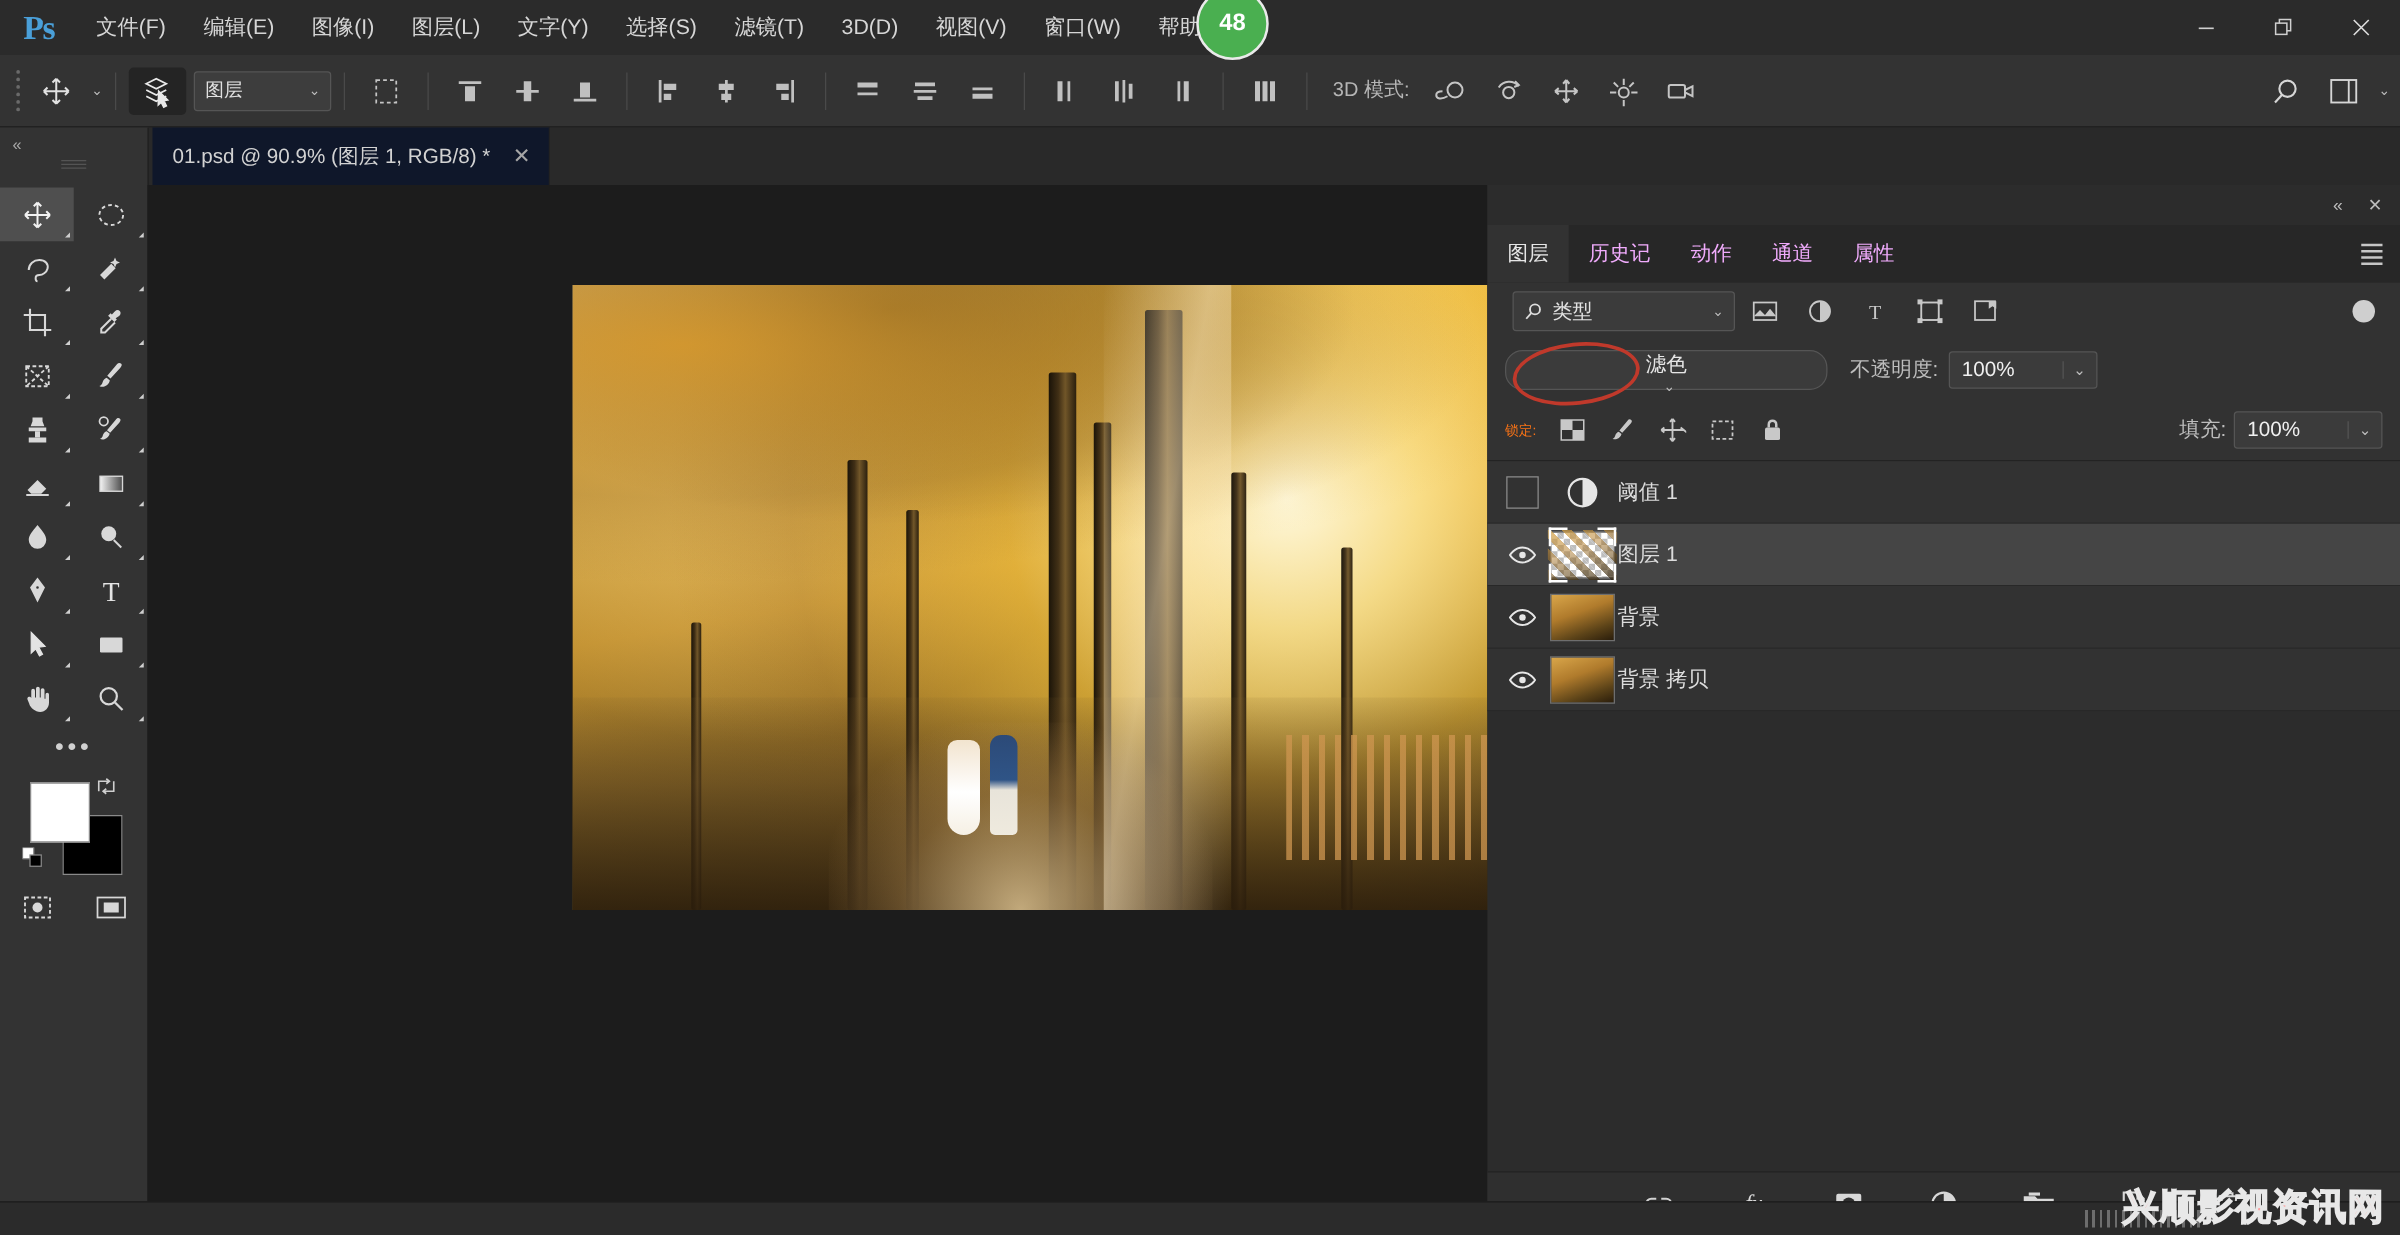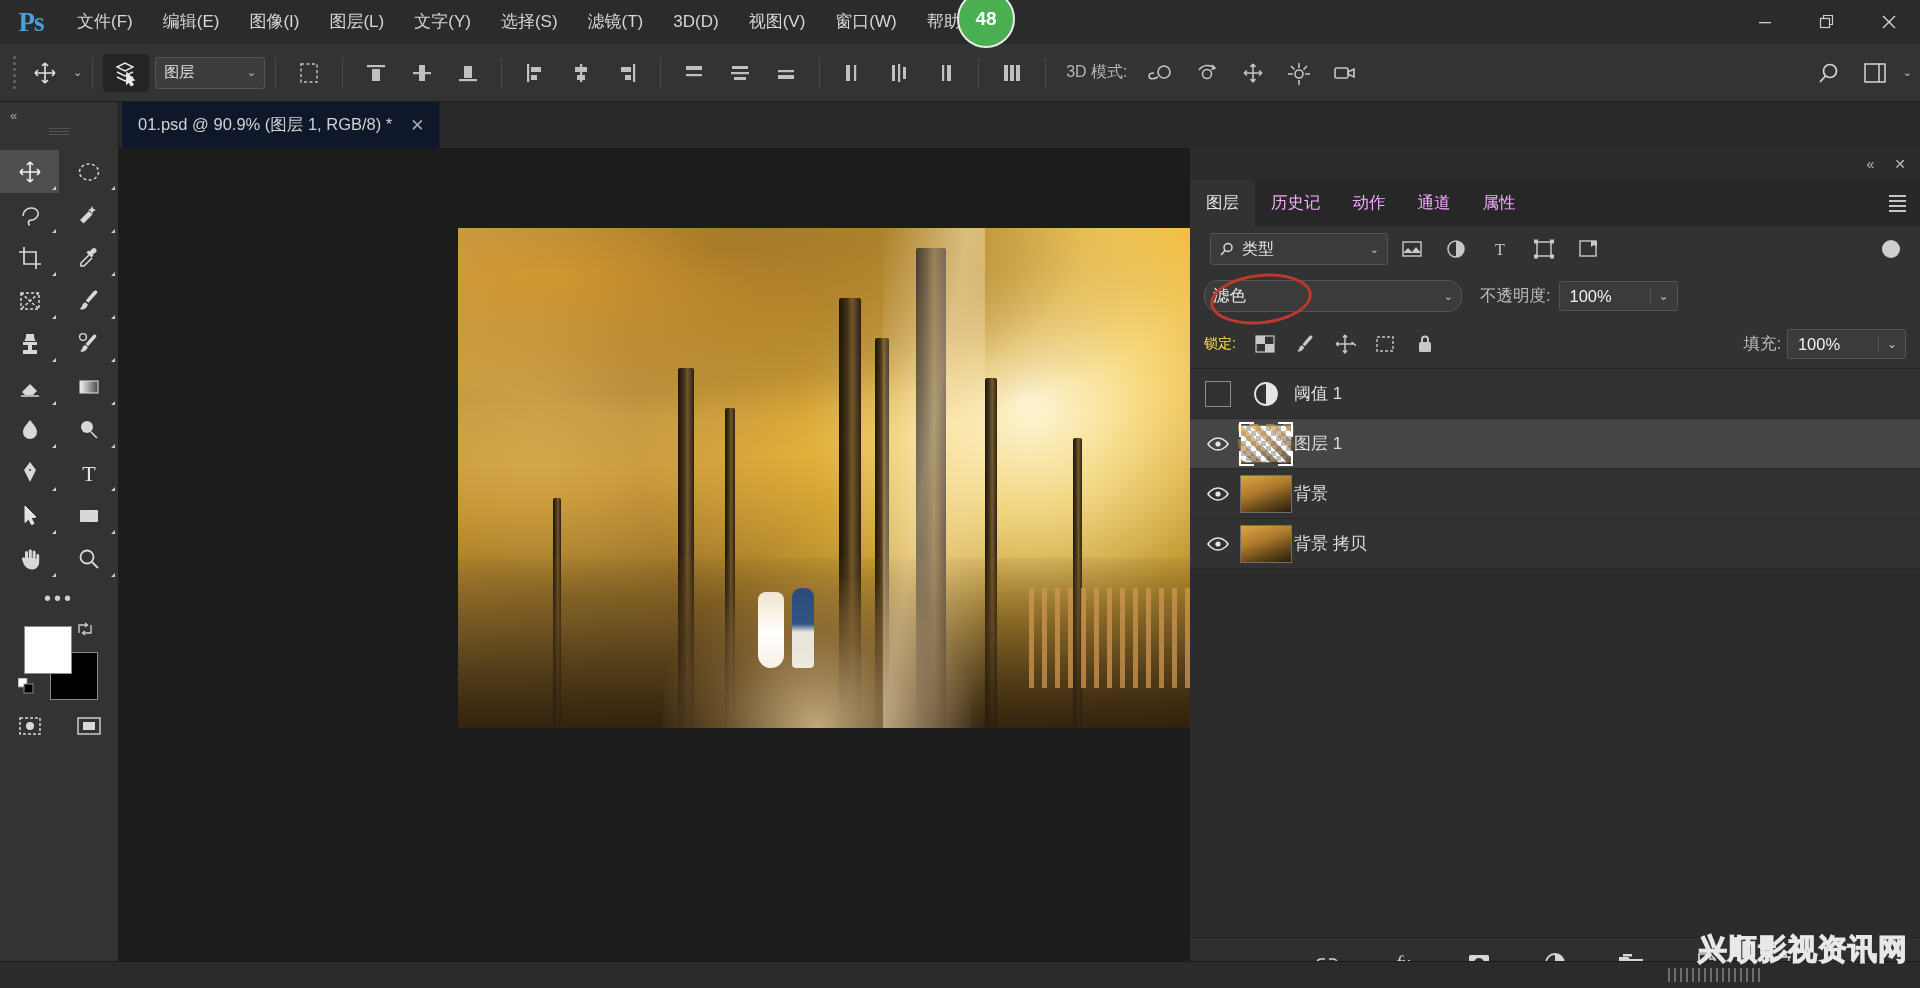--- a/index.html
+++ b/index.html
@@ -120,33 +120,33 @@
   .typebox{width:160px;height:30px;background:#3b3b3b;border:1px solid #555;border-radius:3px;
            display:flex;align-items:center;padding:0 8px;color:#e2e2e2;font-size:16px;
            justify-content:space-between;}
   .fbtn{width:40px;height:30px;display:flex;align-items:center;justify-content:center;color:#c9c9c9;}
   .ftoggle{margin-left:auto;width:18px;height:18px;border-radius:50%;background:#cfcfcf;}
 
   .bmrow{height:48px;display:flex;align-items:center;padding:0 14px;gap:8px;background:#323232;
          position:relative;}
   .bmselect{width:240px;height:30px;background:#3b3b3b;border:1px solid #555;border-radius:14px;
             display:flex;align-items:center;justify-content:space-between;padding:0 8px;
-            color:#e6e6e6;font-size:16.5px;}
+            color:#e6e6e6;font-size:16.5px;flex-direction:column;}
   .op-label{color:#bdbdbd;font-size:16.5px;margin-left:10px;white-space:nowrap;}
   .numbox{height:28px;background:#3b3b3b;border:1px solid #555;border-radius:3px;display:flex;
           align-items:center;gap:28px;}
   .numbox .nv{width:62px;text-align:center;color:#f0f0f0;font-size:16.5px;}
   .numbox .nd{width:26px;text-align:center;color:#c0c0c0;font-size:12px;border-left:1px solid #555;}
   .redcircle{position:absolute;left:20px;top:2px;width:96px;height:44px;
              border:3px solid #c0392b;border-radius:50%;pointer-events:none;
              transform:rotate(-6deg);}
 
   .lockrow{height:48px;display:flex;align-items:center;padding:0 14px;gap:6px;background:#323232;
            border-bottom:1px solid #232323;}
-  .lock-label{color:#fde047;font-size:14px;margin-right:6px;}
+  .lock-label{color:#f97316;font-size:11px;margin-right:6px;}
   .lkbtn{width:34px;height:30px;display:flex;align-items:center;justify-content:center;color:#cacaca;}
 
   .layerlist{background:#323232;}
   .lrow{height:49px;display:flex;align-items:center;border-bottom:1px solid #282828;
         padding-left:8px;}
   .lrow.selected{background:#454545;}
   .eye{width:40px;height:49px;display:flex;align-items:center;justify-content:center;color:#e2e2e2;}
   .thumbbox{width:56px;height:40px;display:flex;align-items:center;justify-content:center;
             position:relative;}
   .thumb{width:52px;height:38px;border:1px solid #6e6e6e;box-sizing:border-box;overflow:hidden;
@@ -175,21 +175,21 @@
   .fbtn2{width:34px;height:34px;display:flex;align-items:center;justify-content:center;position:relative;}
   .fbtn2 .mini{position:absolute;right:-3px;bottom:0;width:0;height:0;
                border-left:4px solid transparent;border-right:4px solid transparent;
                border-top:5px solid #c8c8c8;}
 
   
   .statusbar{position:absolute;left:0;bottom:0;width:1920px;height:26px;background:#2b2b2b;
              border-top:1px solid #1b1b1b;}
   .sb-grip{position:absolute;left:1668px;top:6px;width:96px;height:14px;
            background:repeating-linear-gradient(90deg,#6d6d6d 0 2px,transparent 2px 6px);}
-  .watermark{position:absolute;right:12px;bottom:18px;font-size:29px;font-weight:bold;
+  .watermark{position:absolute;right:12px;bottom:2px;font-size:29px;font-weight:bold;
              color:#fca5a5;letter-spacing:1px;
              -webkit-text-stroke:1.2px #e8e8e8;
              font-family:"DejaVu Sans",sans-serif;padding-left:46px;}
   svg{display:block;}
 </style>
 </head>
 <body>
 
 <div id="app">
 

